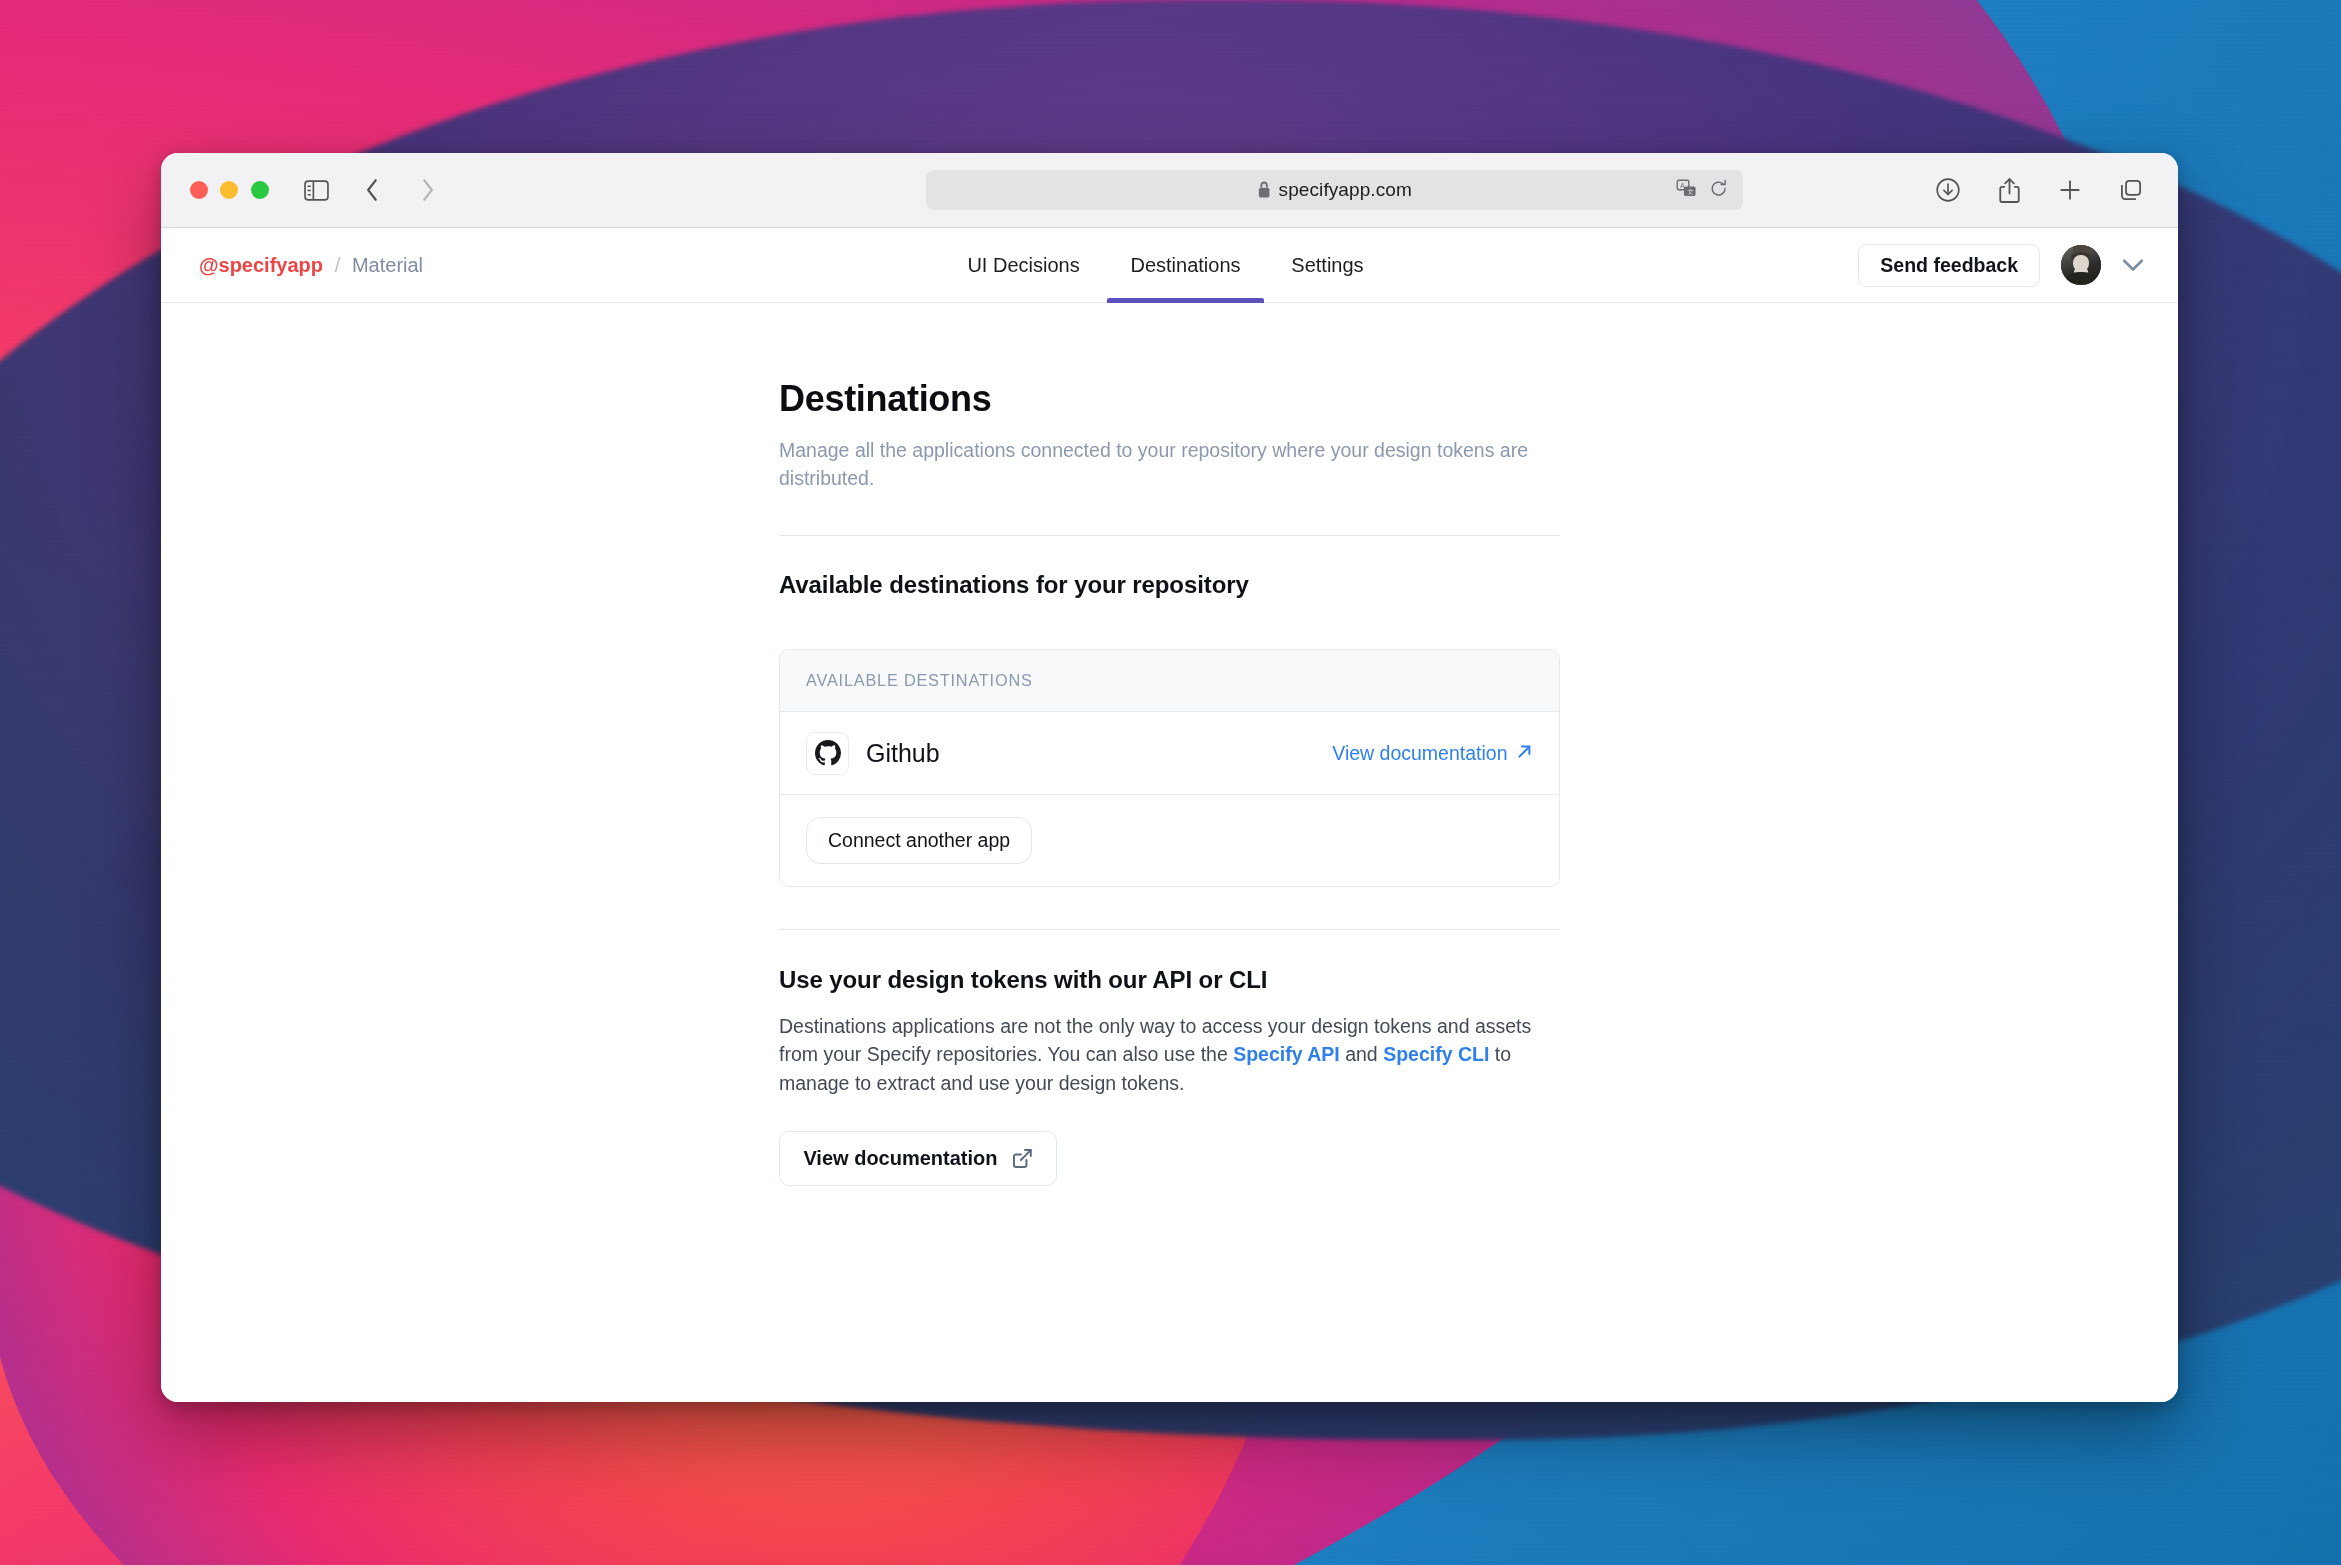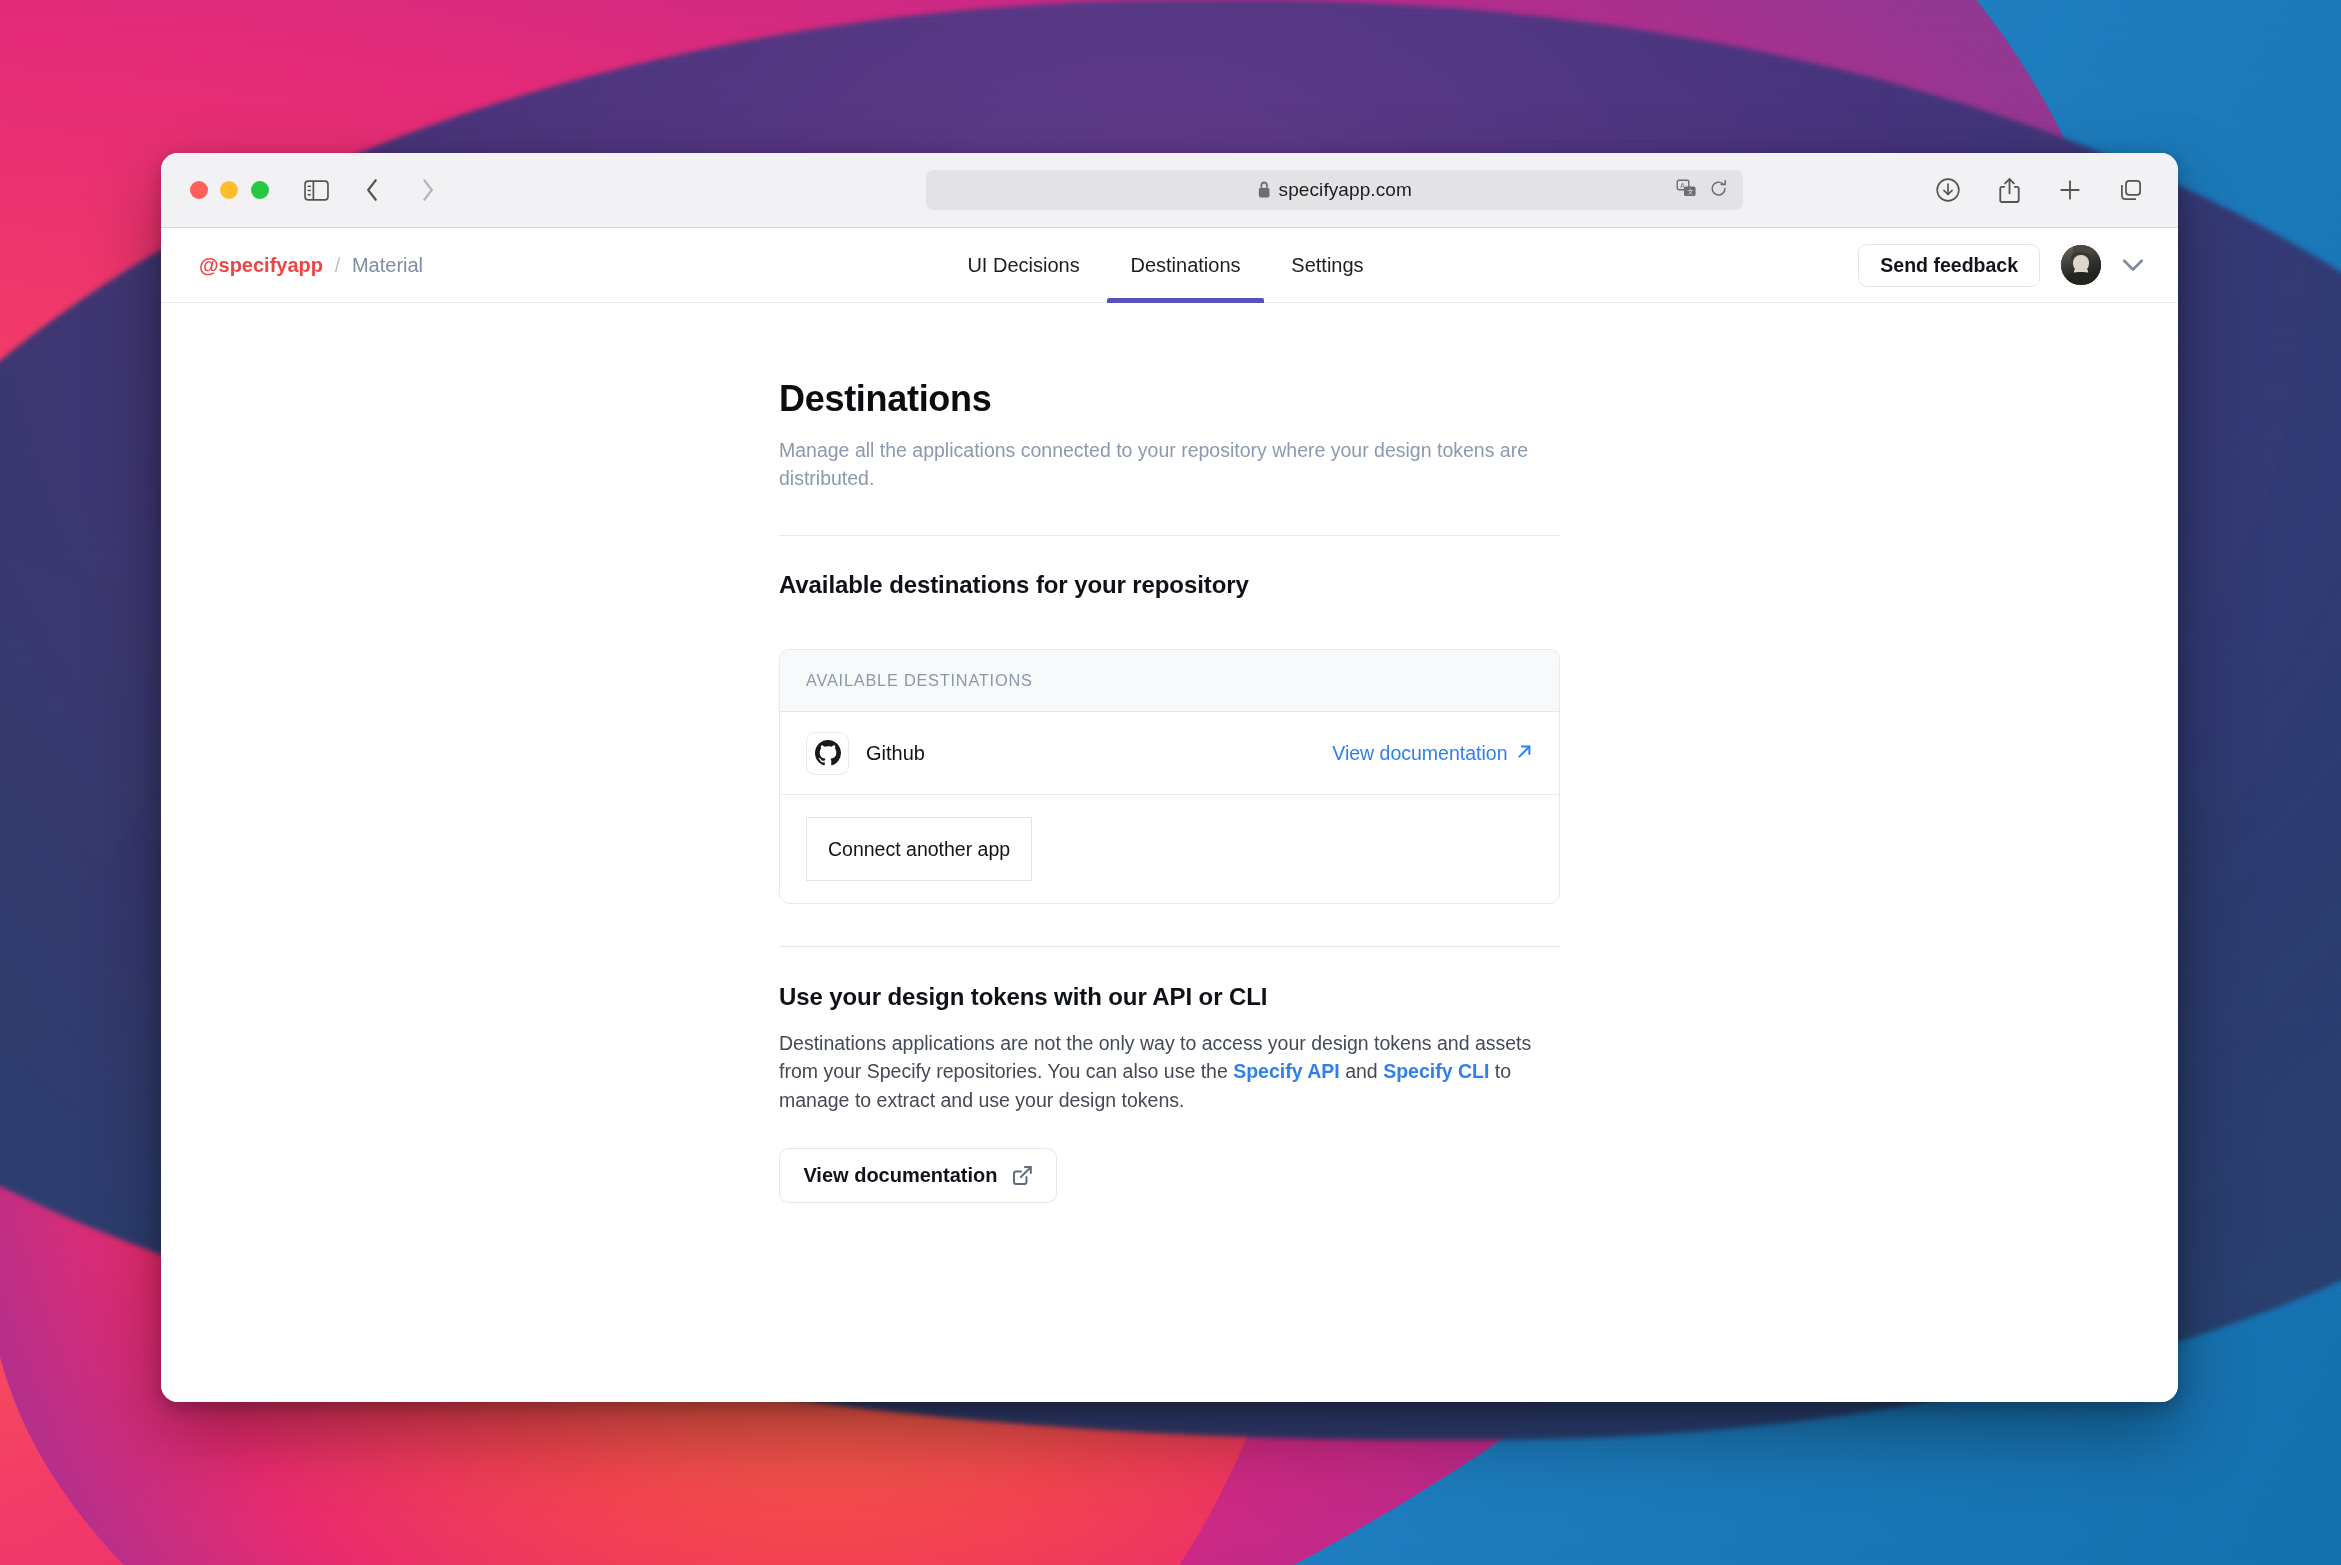--- a/index.html
+++ b/index.html
@@ -291,36 +291,36 @@
     min-height: 78px;
   }
   .dest-left { display: flex; align-items: center; gap: 17px; }
   .dest-logo {
     width: 43px; height: 43px;
     border: 0.7px solid #e7ebf0;
     border-radius: 9px;
     background: #fff;
     display: flex; align-items: center; justify-content: center;
   }
-  .dest-name { font-size: 20px; color: #0f1318; font-weight: 500; }
+  .dest-name { font-size: 25px; color: #0f1318; font-weight: 500; }
   .dest-link {
     display: flex; align-items: center; gap: 8.5px;
     font-size: 19.5px;
     color: #2f80ed;
     font-weight: 500;
     text-decoration: none;
     white-space: nowrap;
   }
   #destinations-card-footer { padding: 22px 26px; }
   #connect-another-app-btn {
-    height: 64px;
+    height: 47px;
     padding: 0 21px;
     display: inline-flex; align-items: center;
     border: 0.7px solid #e2e6ec;
-    border-radius: 0;
+    border-radius: 14px;
     background: #fff;
     font-size: 19.5px;
     font-weight: 500;
     color: #10141a;
     white-space: nowrap;
   }
 
   
   #api-cli-desc a { color: #2f80ed; text-decoration: none; font-weight: 600; }
   #view-documentation-btn {

